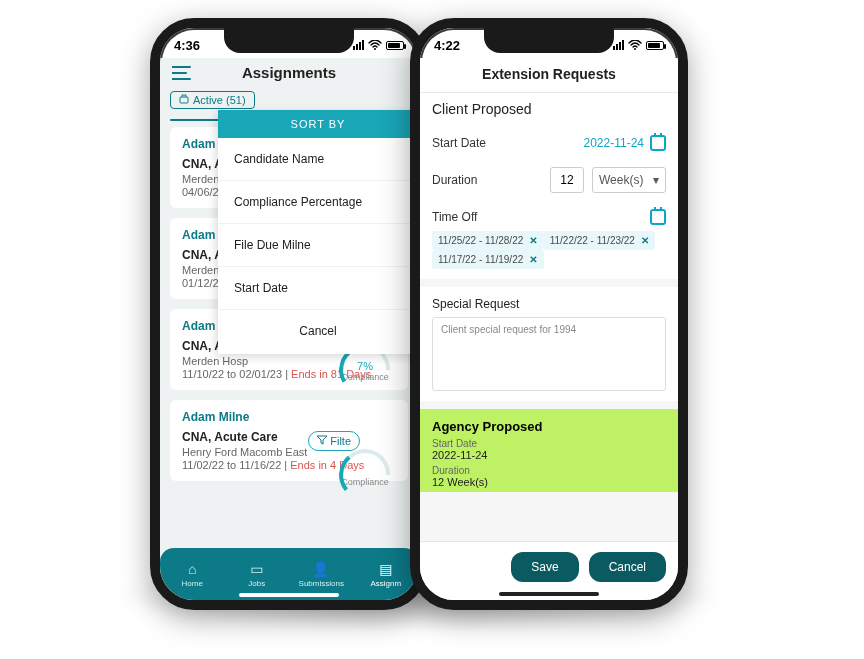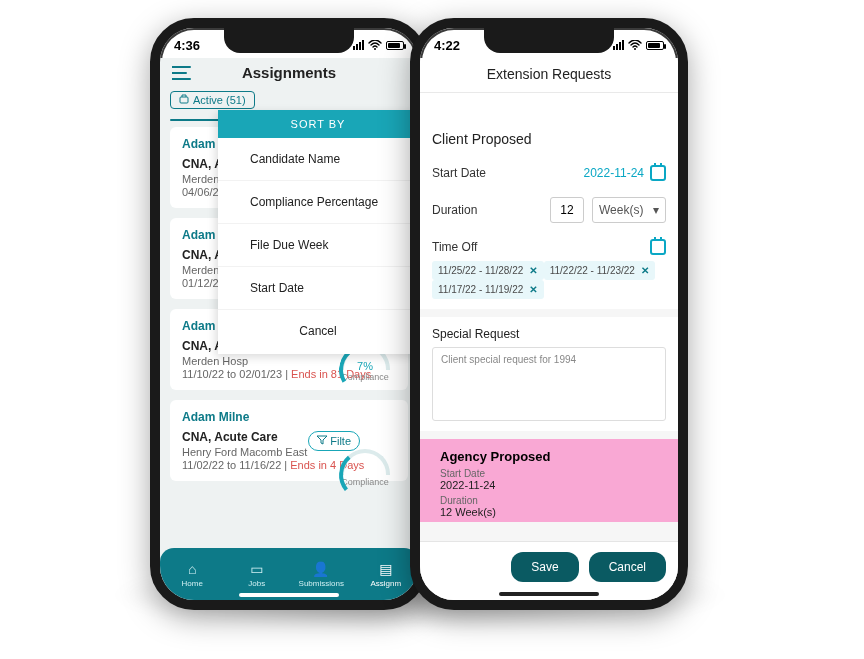--- a/index.html
+++ b/index.html
@@ -56,45 +56,45 @@
   .bn-item { flex:1; color:#cfeff2; font-size:8px; display:flex; flex-direction:column; align-items:center; justify-content:center; gap:2px; }
   .bn-item .ic { font-size:14px; }
   .bn-item.active { color:#fff; }
   .home-ind-l { position:absolute; bottom:3px; left:50%; transform:translateX(-50%); width:100px; height:4px; background:#fff; border-radius:3px; z-index:6;}
   
   .sheet {
     position:absolute; top:52px; left:58px; right:0; background:#fff; z-index:4;
     box-shadow: -2px 3px 10px rgba(0,0,0,0.15); border-top-left-radius:4px;
   }
   .sheet .hdr { background:#19a6b7; color:#fff; text-align:center; font-size:11px; letter-spacing:1px; padding:8px 0; }
-  .sheet .opt { padding:14px 32px; font-size:12px; color:#222; border-bottom:1px solid #f2f2f2; white-space:nowrap; overflow:hidden; }
+  .sheet .opt { padding:14px 16px; font-size:12px; color:#222; border-bottom:1px solid #f2f2f2; white-space:nowrap; overflow:hidden; }
   .sheet .cancel { text-align:center; padding:14px 0 16px; font-size:12px; color:#222; }
 
   
   .right .screen { background:#f6f6f6; }
   .header-r { text-align:center; padding:8px 0 10px; background:#fff; border-bottom:1px solid #e9e9e9; }
-  .header-r .t { font-weight:400; font-size:14px; color:#222; }
+  .header-r .t { font-weight:700; font-size:14px; color:#222; }
   .section { background:#fff; margin:0 0 8px 0; padding:10px 12px; }
   .section.first { padding-top:8px; }
-  .sec-title { font-size:14px; font-weight:500; color:#222; margin-bottom:10px;margin-top:30px; }
+  .sec-title { font-size:14px; font-weight:500; color:#222; margin-bottom:10px; }
   .frow { display:flex; align-items:center; justify-content:space-between; font-size:12px; padding:8px 0; }
   .frow .lbl { color:#333; }
   .frow .val-link { color:#0aa7c4; font-weight:500; display:flex; align-items:center; gap:6px; }
   .cal-ic { width:16px; height:16px; border:2px solid #0aa7c4; border-radius:3px; position:relative; }
   .cal-ic::before { content:""; position:absolute; top:-4px; left:2px; width:2px; height:4px; background:#0aa7c4; }
   .cal-ic::after { content:""; position:absolute; top:-4px; right:2px; width:2px; height:4px; background:#0aa7c4; }
   .dur-ctrl { display:flex; align-items:center; gap:8px; }
   .dur-box { width:34px; height:26px; border:1px solid #ccc; border-radius:3px; display:flex; align-items:center; justify-content:center; font-size:12px; }
   .dur-unit { width:74px; height:26px; border:1px solid #ccc; border-radius:3px; display:flex; align-items:center; justify-content:space-between; padding:0 6px; font-size:12px; color:#555;}
   .chips { display:flex; flex-wrap:wrap; margin-top:6px; }
   .chip { background:#e8f7fa; color:#4a4a4a; font-size:10px; padding:4px 6px; border-radius:3px; display:flex; align-items:center; gap:6px; }
   .chip .x { color:#0d7a88; font-weight:700; cursor:pointer; }
   .sp-req-lbl { font-size:12px; font-weight:500; margin-bottom:6px; color:#222; }
   .textarea { border:1px solid #ddd; border-radius:3px; height:74px; padding:6px 8px; font-size:10px; color:#888; }
-  .agency { background:#f9a8d4; padding:10px 20px 4px; }
+  .agency { background:#bef264; padding:10px 12px 4px; }
   .agency .h { font-size:13px; font-weight:600; margin-bottom:4px; }
   .agency .k { font-size:10px; color:#666; margin-top:4px; }
   .agency .v { font-size:11px; color:#222; }
   .btnbar { position:absolute; bottom:0; left:0; right:0; background:#fff; border-top:1px solid #e5e5e5; padding:10px 12px 18px; display:flex; gap:10px; justify-content:flex-end; }
   .btn { padding:8px 20px; border-radius:12px; font-size:12px; color:#fff; }
   .btn.save { background:#0a5a62; }
   .btn.cancel { background:#0a5a62; }
   .home-ind-r { position:absolute; bottom:4px; left:50%; transform:translateX(-50%); width:100px; height:4px; background:#222; border-radius:3px; z-index:6;}
 
   
@@ -213,21 +213,21 @@
             </span>
             <span>Filte</span>
           </div>
         </div>
       </div>
 
       <div class="sheet">
         <div class="hdr">SORT BY</div>
         <div class="opt">Candidate Name</div>
         <div class="opt">Compliance Percentage</div>
-        <div class="opt">File Due Week</div>
+        <div class="opt">File Due Milne</div>
         <div class="opt">Start Date</div>
         <div class="cancel">Cancel</div>
       </div>
 
       <div class="bottom-nav">
         <div class="bn-item">
           <span class="ic">⌂</span>
           <span>Home</span>
         </div>
         <div class="bn-item">

